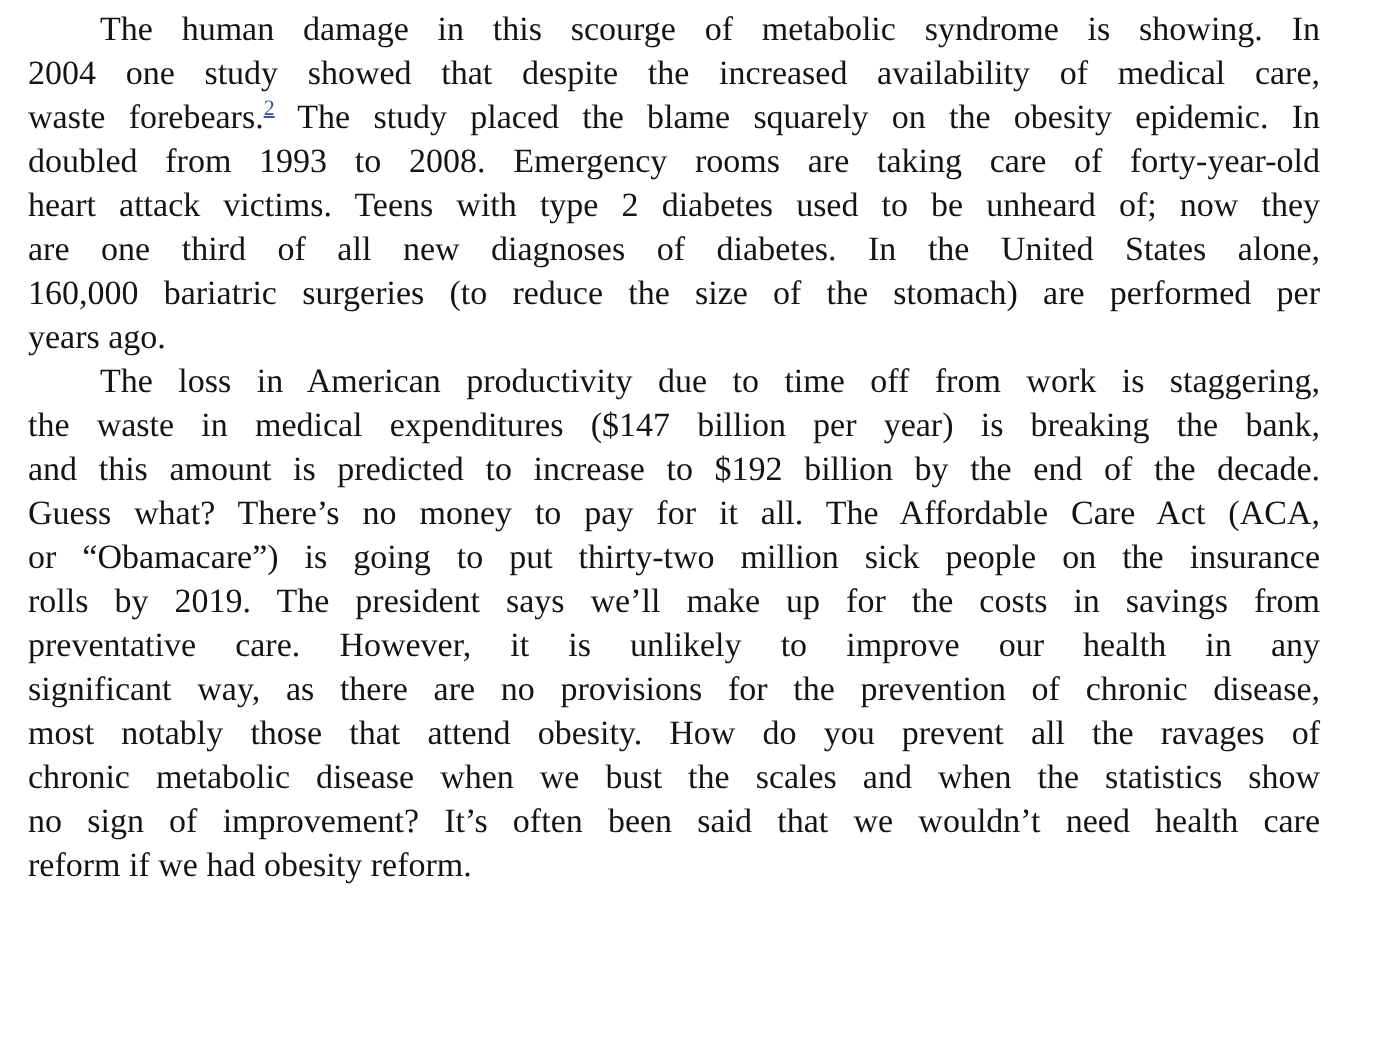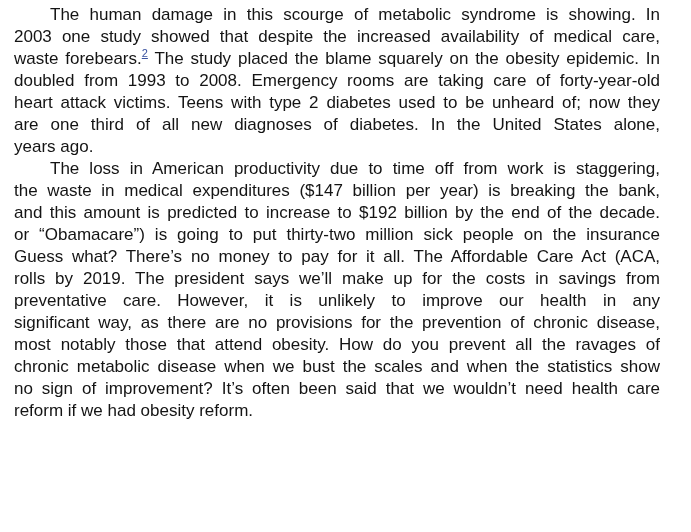--- a/index.html
+++ b/index.html
@@ -7,21 +7,21 @@
     width: 691px;
     height: 532px;
     background: #ffffff;
     overflow: hidden;
   }
   .page {
     width: 673px;
     height: 532px;
     background: #ffffff;
     padding: 4px 13px 0 14px;
-    font-family: Liberation Sans, sans-serif;
+    font-family: Liberation Serif, serif;
     font-size: 17px;
     line-height: 22px;
     color: #141414;
   }
   .paragraph { display: block; }
   .line {
     text-align: justify;
     text-align-last: justify;
     height: 22px;
     overflow: visible;
@@ -40,33 +40,34 @@
     text-decoration: underline;
     cursor: pointer;
   }
 </style>
 </head>
 <body>
 
 <div class="page">
     <div class="paragraph">
       <div class="line first"><span>The human damage in this scourge of metabolic syndrome is showing. In</span></div>
-      <div class="line"><span>2003 one study showed that despite the increased availability of medical care,</span></div>
+      <div class="line"><span>2004 one study showed that despite the increased availability of medical care,</span></div>
       <div class="line"><span>waste forebears.</span><sup class="footnote-ref">2</sup><span> The study placed the blame squarely on the obesity epidemic. In</span></div>
       <div class="line"><span>doubled from 1993 to 2008. Emergency rooms are taking care of forty-year-old</span></div>
       <div class="line"><span>heart attack victims. Teens with type 2 diabetes used to be unheard of; now they</span></div>
       <div class="line"><span>are one third of all new diagnoses of diabetes. In the United States alone,</span></div>
+      <div class="line"><span>160,000 bariatric surgeries (to reduce the size of the stomach) are performed per</span></div>
       <div class="line last"><span>years ago.</span></div>
     </div>
     <div class="paragraph">
       <div class="line first"><span>The loss in American productivity due to time off from work is staggering,</span></div>
       <div class="line"><span>the waste in medical expenditures ($147 billion per year) is breaking the bank,</span></div>
       <div class="line"><span>and this amount is predicted to increase to $192 billion by the end of the decade.</span></div>
+      <div class="line"><span>Guess what? There’s no money to pay for it all. The Affordable Care Act (ACA,</span></div>
       <div class="line"><span>or “Obamacare”) is going to put thirty-two million sick people on the insurance</span></div>
-      <div class="line"><span>Guess what? There’s no money to pay for it all. The Affordable Care Act (ACA,</span></div>
       <div class="line"><span>rolls by 2019. The president says we’ll make up for the costs in savings from</span></div>
       <div class="line"><span>preventative care. However, it is unlikely to improve our health in any</span></div>
       <div class="line"><span>significant way, as there are no provisions for the prevention of chronic disease,</span></div>
       <div class="line"><span>most notably those that attend obesity. How do you prevent all the ravages of</span></div>
       <div class="line"><span>chronic metabolic disease when we bust the scales and when the statistics show</span></div>
       <div class="line"><span>no sign of improvement? It’s often been said that we wouldn’t need health care</span></div>
       <div class="line last"><span>reform if we had obesity reform.</span></div>
     </div>
   </div>
 

